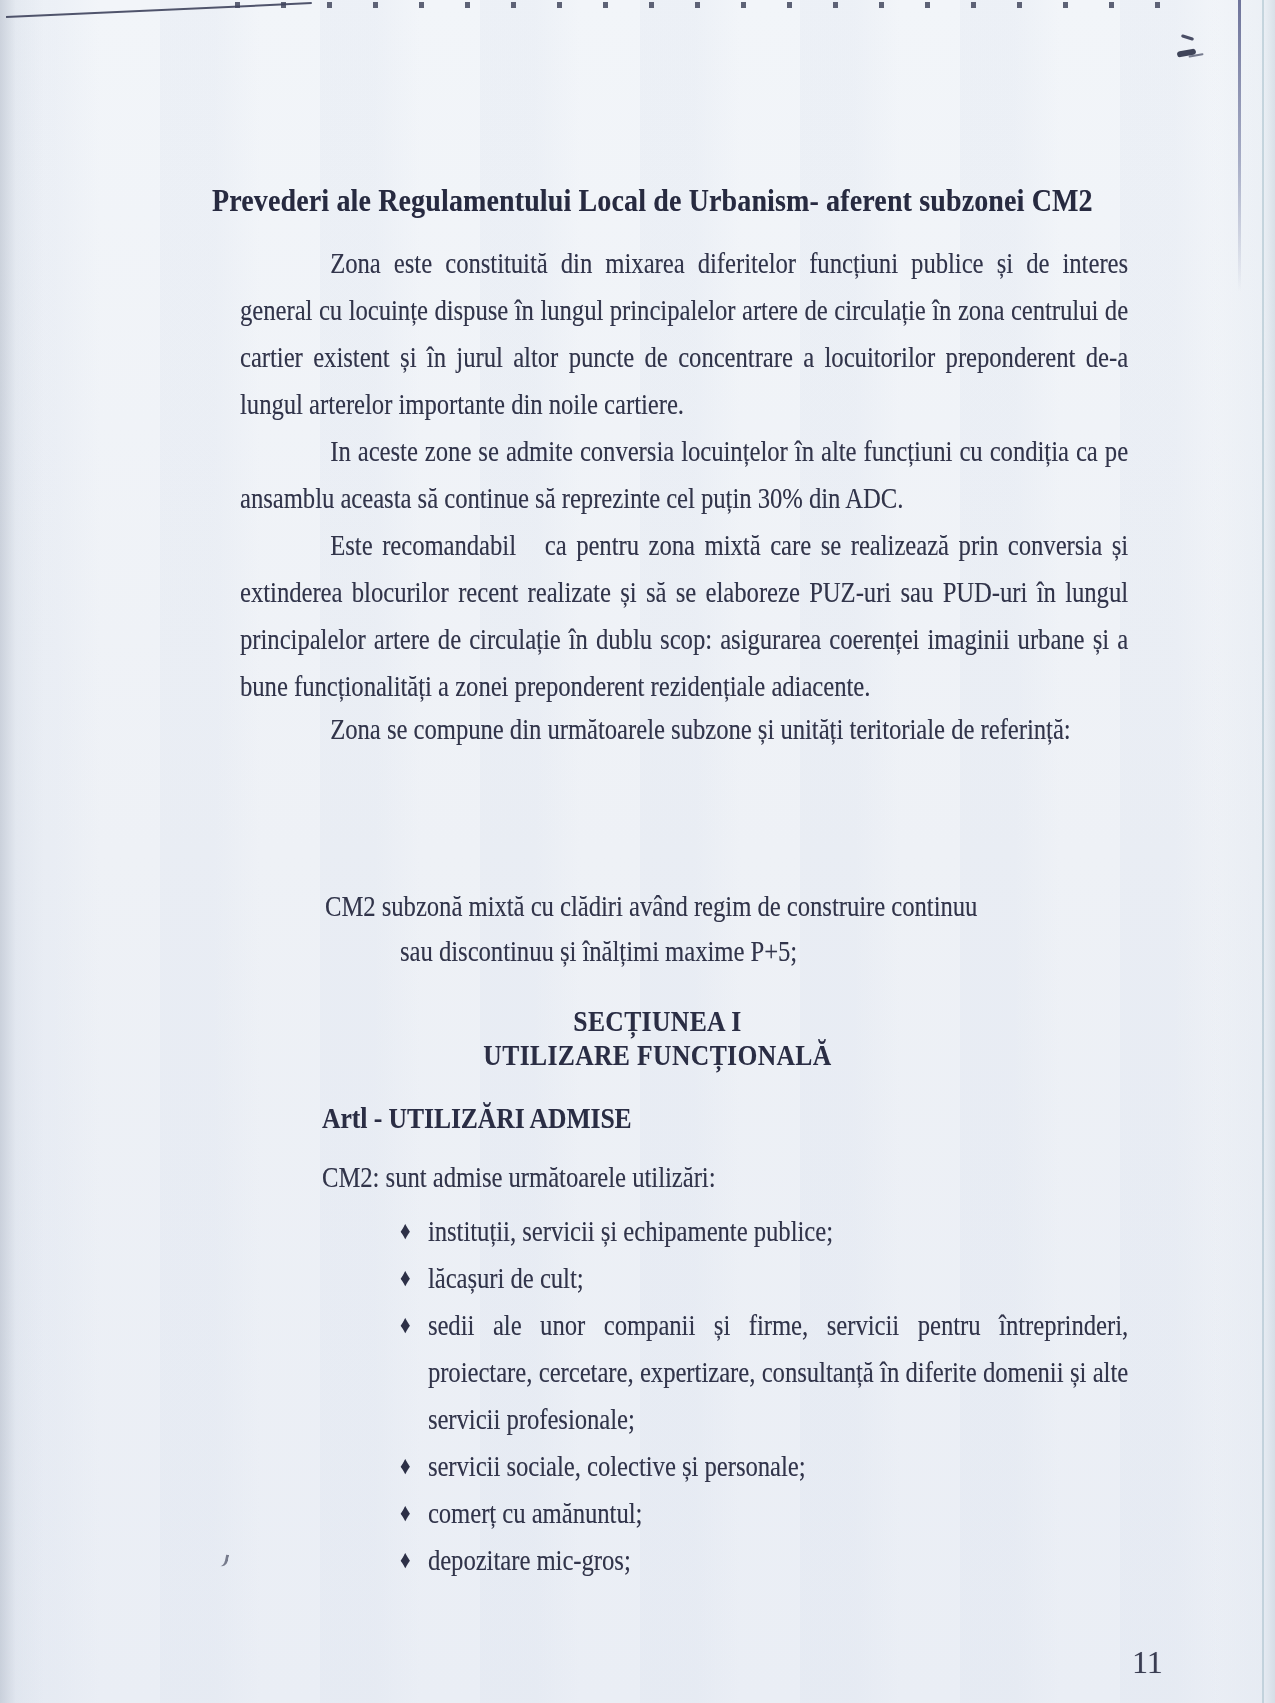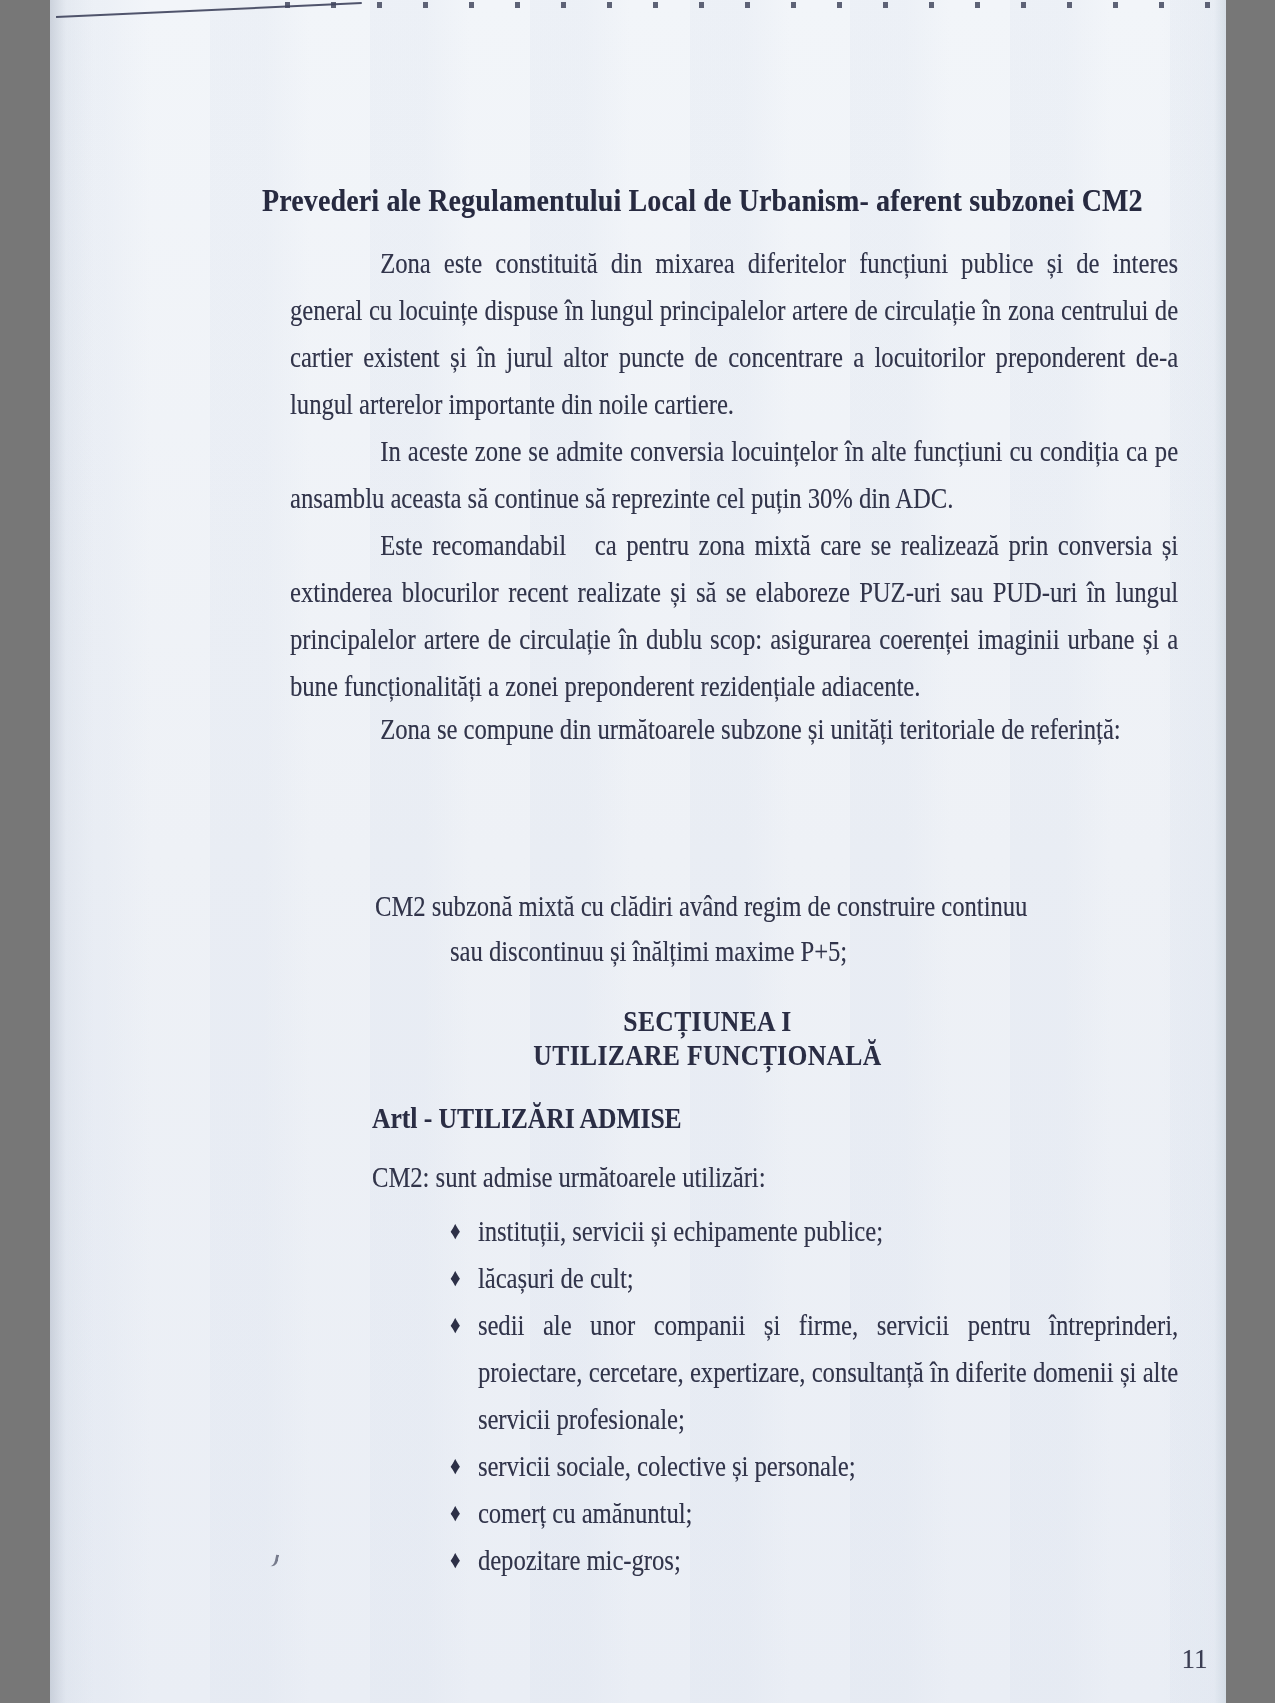--- a/index.html
+++ b/index.html
@@ -1,17 +1,17 @@
 <!DOCTYPE html>
 <html><head>
 <meta charset="utf-8">
 <style>
   html,body { margin:0; padding:0; background:#777; }
   .page {
-    position:relative; width:1176px; height:1703px; margin:0 auto;
+    position:relative; width:1275px; height:1703px; margin:0 auto;
     overflow:hidden;
     color:#31344a;
     font-family:"Liberation Serif","DejaVu Serif",serif;
     text-shadow:0.3px 0.4px 0.7px rgba(49,52,74,0.35);
     background:
       linear-gradient(90deg, rgba(178,186,199,0.55) 0px, rgba(214,221,231,0.35) 16px, rgba(238,242,248,0) 44px),
       linear-gradient(270deg, rgba(196,208,218,0.55) 0px, rgba(222,229,238,0.30) 12px, rgba(238,242,248,0) 65px),
       repeating-linear-gradient(90deg, rgba(213,221,235,0.20) 0px, rgba(213,221,235,0.20) 55px, rgba(246,248,252,0) 100px, rgba(246,248,252,0) 160px),
       linear-gradient(180deg, #f2f5f9 0%, #eef1f6 50%, #eaeef5 100%);
   }
@@ -47,21 +47,21 @@
     font-size:30px; font-weight:bold; color:#2a2d44; white-space:nowrap;
     transform:scaleX(0.85); transform-origin:0 0; }
   .article-lead { position:absolute; left:322px; top:1160px; font-size:30px; white-space:nowrap;
     transform:scaleX(0.82); transform-origin:0 0; }
   .uses-list { position:absolute; left:400px; top:1207px; width:888px;
     margin:0; padding:0; list-style:none; font-size:30px; line-height:47px;
     transform:scaleX(0.82); transform-origin:0 0; }
   .uses-list li { display:flex; }
   .bullet { flex:0 0 34px; font-size:25px; color:#2d3047; }
   .item-text { flex:1; text-align:justify; }
-  .page-number { position:absolute; left:1132px; top:1644px; font-size:27px; color:#3a3d52; }
+  .page-number { position:absolute; left:1132px; top:1644px; font-size:32px; color:#3a3d52; }
 </style>
 </head>
 <body>
 
 <div class="page">
 
   <div class="top-ticks"></div>
   <div class="top-line"></div>
   <div class="right-vline"></div>
   <div class="paper-edge"></div>

